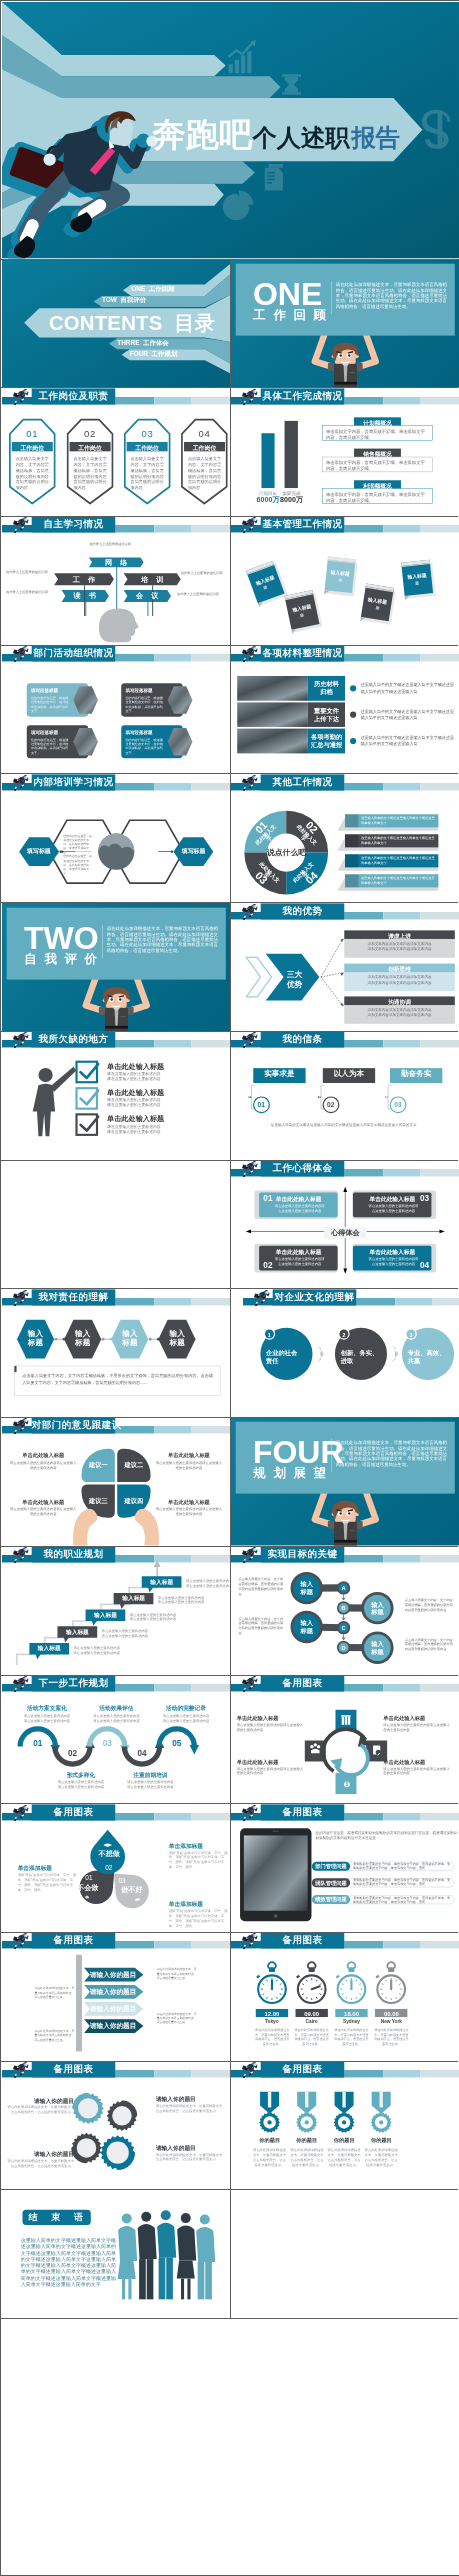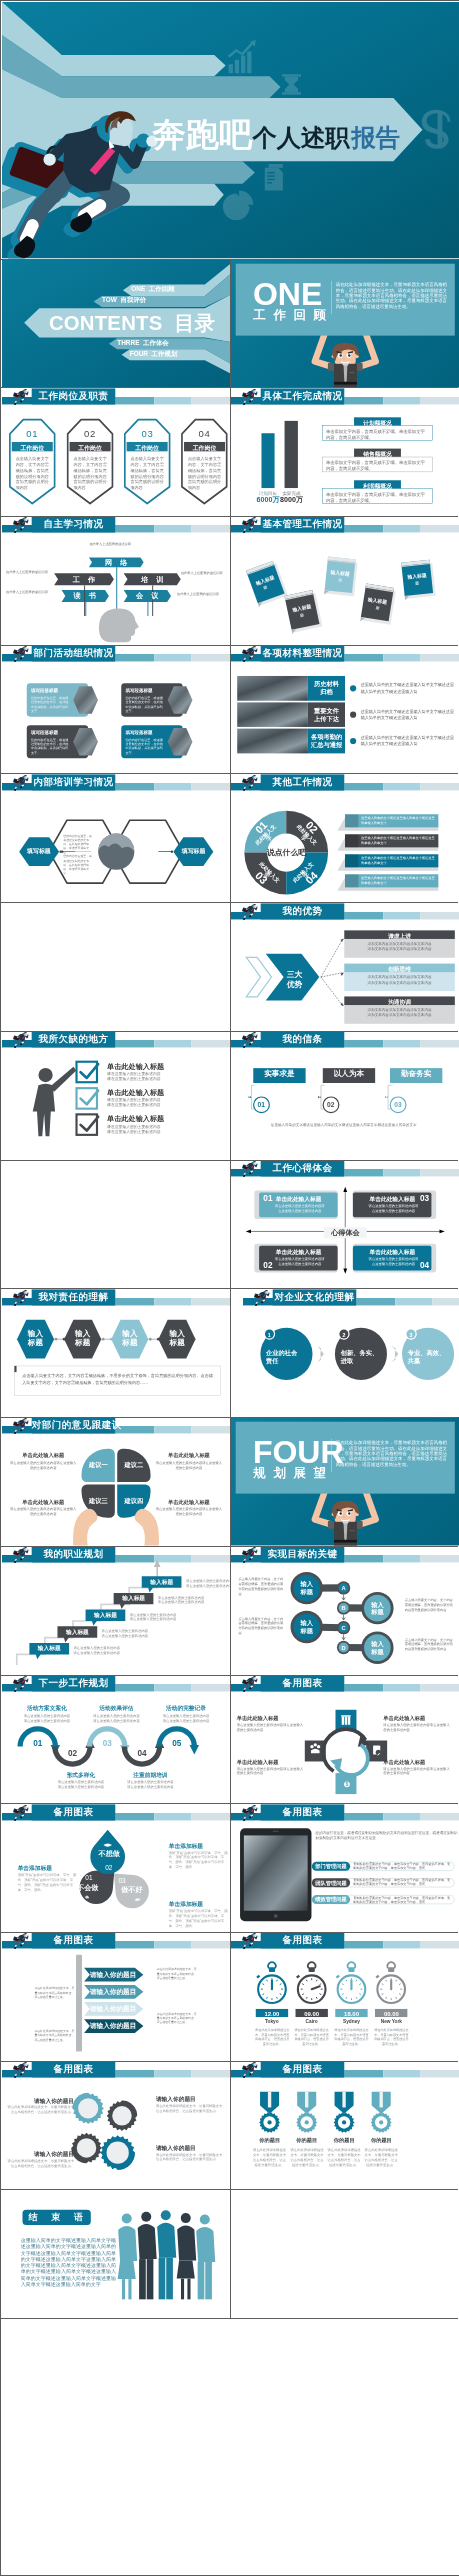--- a/index.html
+++ b/index.html
@@ -621,20 +621,33 @@
           <polygon points="479,435 871,435 871,490 447,490" fill="#d7dadc"></polygon>
           <rect x="479" y="421" width="392" height="55" fill="#62adc0"></rect>
           <rect x="479" y="421" width="56" height="55" fill="rgba(0,0,0,0.17)"></rect>
         </svg>
         <div class="a t10" style="left:333px;top:107px;width:193px;color:#fff">这里输入简单的文字概述这里输入简单文字概述这里简单输入简单文字</div>
         <div class="a t10" style="left:333px;top:159px;width:193px;color:#fff">这里输入简单的文字概述这里输入简单文字概述这里简单输入简单文字</div>
         <div class="a t10" style="left:333px;top:210px;width:193px;color:#fff">这里输入简单的文字概述这里输入简单文字概述这里简单输入简单文字</div>
         <div class="a t10" style="left:333px;top:261px;width:193px;color:#fff">这里输入简单的文字概述这里输入简单文字概述这里简单输入简单文字</div>
       </div>
     </div>
+<div class="frame" style="left:1.2px;top:902px;width:229px;height:129px">
+      <div class="stage" style="transform:scale(0.390625,0.390972)">
+        <div class="sec"></div>
+        <svg class="a" style="left:0;top:0" width="585" height="329" viewBox="0 0 960 540">
+          <use href="#hero-man"></use>
+        </svg>
+        <div class="sec-box"></div>
+        <div class="sec-en">TWO</div>
+        <div class="sec-cn">自我评价</div>
+        <div class="sec-rule"></div>
+        <div class="sec-txt">请在此处添加详细描述文本，尽量与标题文本语言风格相符合，语言描述尽量简洁生动。请在此处添加详细描述文本，尽量与标题文本语言风格相符合，语言描述尽量简洁生动。请在此处添加详细描述文本，尽量与标题文本语言风格相符合，语言描述尽量简洁生动。</div>
+      </div>
+    </div>
 <div class="frame" style="left:230px;top:902px;width:265px;height:129px">
       <div class="stage" style="transform:scale(0.390625,0.390972)">
         <div class="hdr">
           <i class="hs1"></i>
           <i class="hs2"></i>
           <i class="hs3"></i>
           <i class="hs4"></i>
           <div class="hdr-box"></div>
           <div class="hdr-title">我的优势</div>
           <svg class="hdr-icon" viewBox="0 0 82 70">

